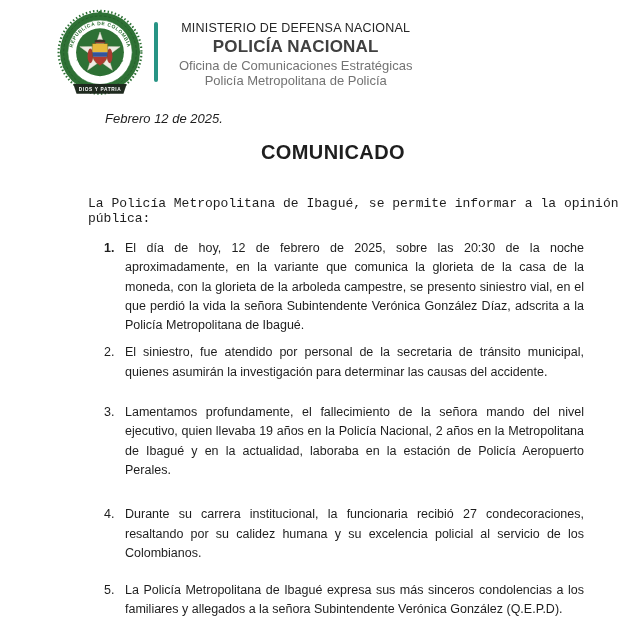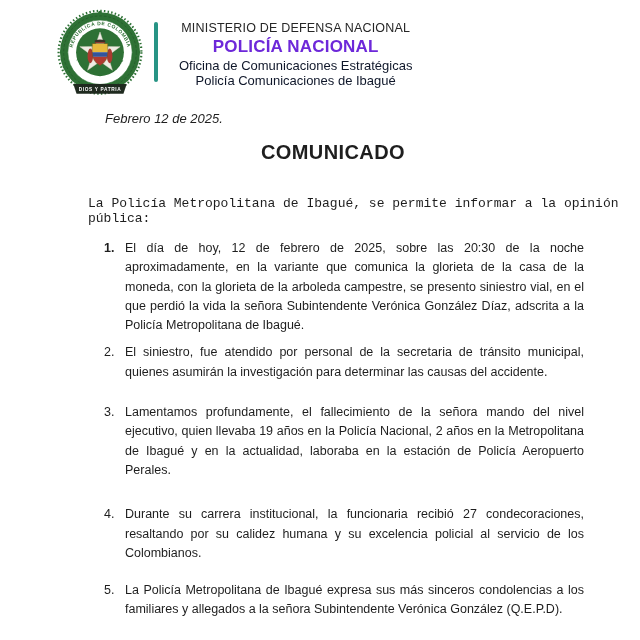--- a/index.html
+++ b/index.html
@@ -42,27 +42,27 @@
     font-size: 12.5px;
     line-height: 15px;
     letter-spacing: 0.2px;
     color: #262626;
   }
   .htext .institution {
     font-size: 17px;
     line-height: 19px;
     font-weight: bold;
     letter-spacing: 0.2px;
-    color: #6d28d9;
+    color: #404040;
     margin-top: 1px;
   }
   .htext .office, .htext .unit {
     font-size: 13px;
     line-height: 15px;
-    color: #0f172a;
+    color: #737373;
   }
   .htext .office { margin-top: 2px; }
 
   
   .doc-date {
     position: absolute;
     left: 105px;
     top: 111px;
     font-size: 13px;
     font-style: italic;
@@ -156,21 +156,21 @@
       <path d="M 21 81.5 L 79 81.5 L 75.5 92 L 24.5 92 Z" fill="#1f2a1f"></path>
       <text x="50" y="88.6" text-anchor="middle" font-family="Liberation Sans, sans-serif" font-size="5.2" font-weight="bold" fill="#ffffff" letter-spacing="0.7">DIOS Y PATRIA</text>
     </svg>
 
     <div class="vbar"></div>
 
     <div class="htext">
       <div class="ministry">MINISTERIO DE DEFENSA NACIONAL</div>
       <div class="institution">POLICÍA NACIONAL</div>
       <div class="office">Oficina de Comunicaciones Estratégicas</div>
-      <div class="unit">Policía Comunicaciones de Ibagué</div>
+      <div class="unit">Policía Metropolitana de Policía</div>
     </div>
   </div>
 
   <div class="doc-date">Febrero 12 de 2025.</div>
   <div class="doc-title">COMUNICADO</div>
   <div class="doc-intro">La Policía Metropolitana de Ibagué, se permite informar a la opinión pública:</div>
 
   <ol class="items" id="items-list">
       <li class="item">
         <span class="num bold">1.</span>

